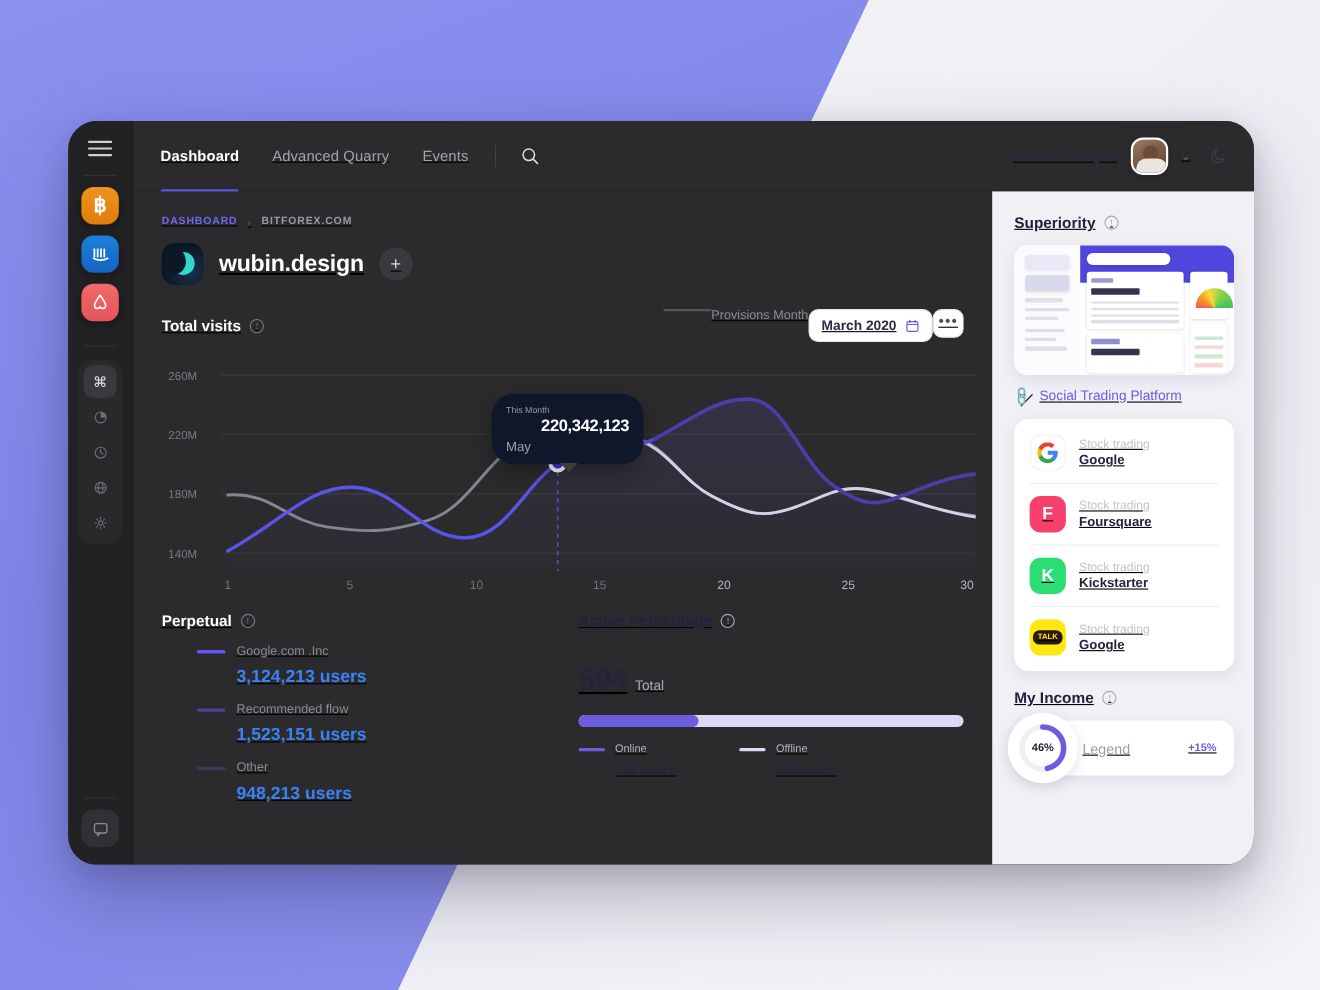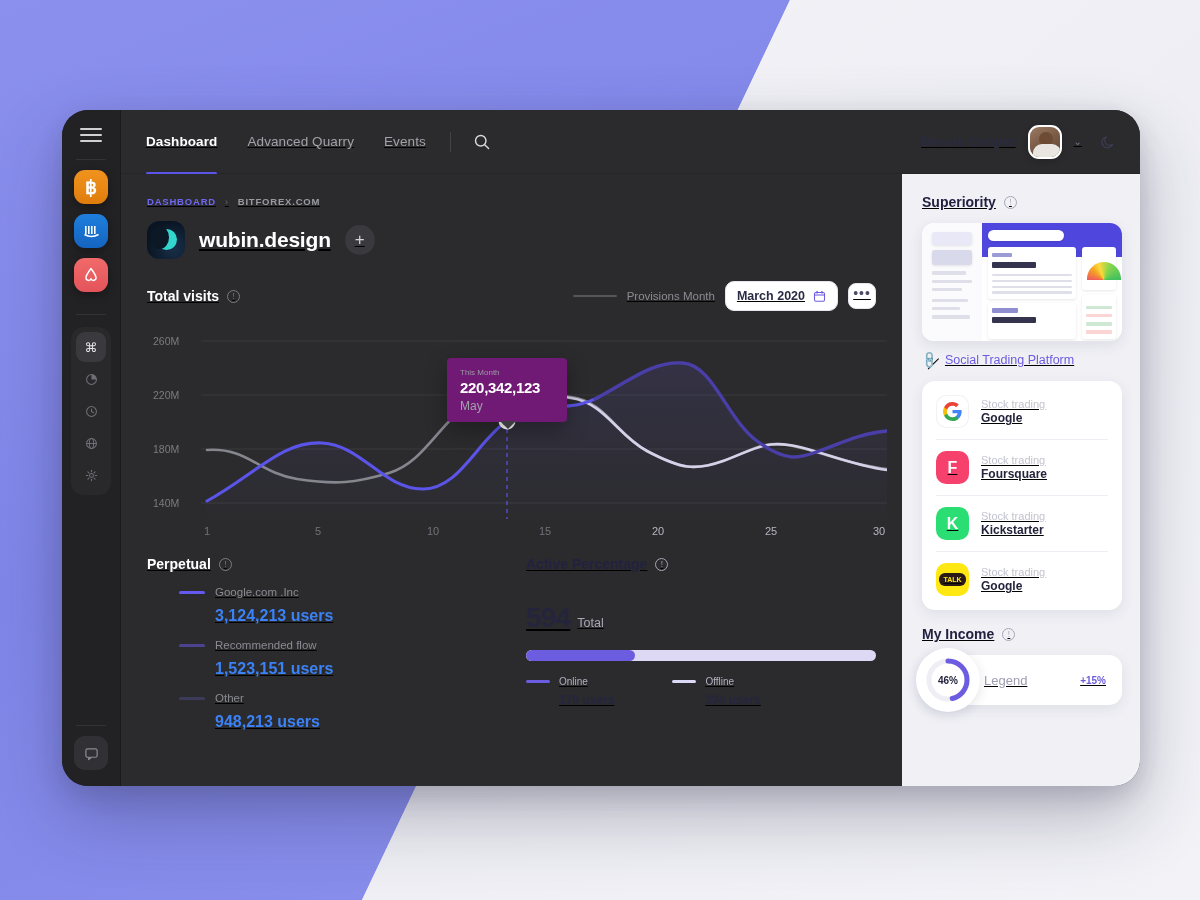--- a/index.html
+++ b/index.html
@@ -171,21 +171,21 @@
     width: 13px; height: 13px; border-radius: 50%;
     border: 1.2px solid currentColor; font-size: 8.5px;
     display: flex; align-items: center; justify-content: center;
     font-family: "Liberation Serif", serif; cursor: pointer;
   }
   .infoi.dark { color: #7a7a82; }
   .infoi.light { color: #a6a6b8; }
 
   
   .charthead { display: flex; align-items: center; margin-top: 22px; }
-  .charthead .right { margin-left: auto; display: flex; align-items: center; gap: 10px; }
+  .charthead .right { margin-left: auto; display: flex; gap: 0; }
   .legline { width: 44px; height: 2px; background: #55555c; border-radius: 2px; }
   .leglabel { font-size: 11.5px; color: #8b8b93; }
   .datebtn {
     display: flex; align-items: center; gap: 8px;
     background: #ffffff; border: 1px solid #e6e6ef; border-radius: 9px;
     padding: 7px 11px; font-size: 12.5px; font-weight: bold; color: #2b2b45;
     cursor: pointer;
   }
   .dotsbtn {
     width: 28px; height: 26px; border-radius: 8px;
@@ -193,26 +193,26 @@
     display: flex; align-items: center; justify-content: center;
     color: #4b4b66; font-size: 14px; letter-spacing: 1px; cursor: pointer;
     padding-bottom: 6px;
   }
 
   
   .chartwrap { position: relative; margin-top: 12px; height: 215px; }
   .chartwrap svg { position: absolute; left: 0; top: 0; }
   .tooltip {
     position: absolute; left: 300px; top: 35px;
-    background: #701a75; border-radius: 4px; padding: 10px 13px 9px;
-    width: 120px;
+    background: #0f172a; border-radius: 20px; padding: 10px 13px 9px;
+    width: 138px;
     box-shadow: 0 8px 22px rgba(0,0,0,.30);
   }
   .tooltip .tt1 { font-size: 8px; color: #9b9ba3; margin-bottom: 2px; }
-  .tooltip .tt2 { font-size: 15px; font-weight: bold; color: #fff; letter-spacing: -.3px; }
+  .tooltip .tt2 { font-size: 15px; font-weight: bold; color: #fff; letter-spacing: -.3px; text-align: right; }
   .tooltip .tt3 { font-size: 12px; color: #a3a3ab; margin-top: 3px; }
   .tooltip .tail {
     position: absolute; bottom: -7px; left: 50%; margin-left: -7px;
     width: 0; height: 0; border-left: 8px solid transparent;
     border-right: 8px solid transparent; border-top: 8px solid #3d3d41;
   }
 
   
   .lowerrow { display: flex; margin-top: 18px; }
   .panel-left { width: 365px; flex: 0 0 365px; }

